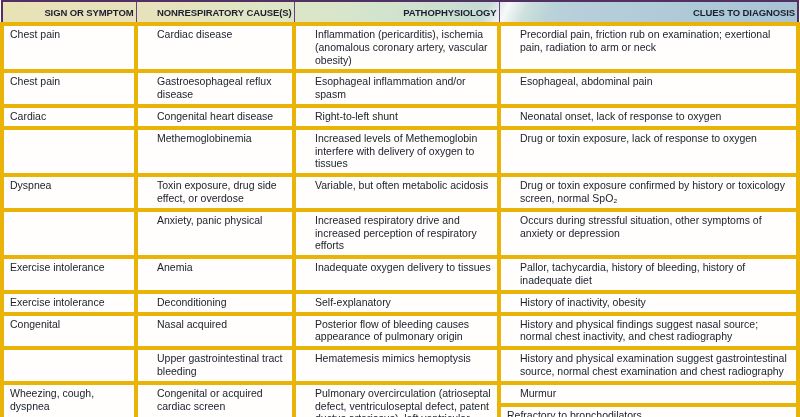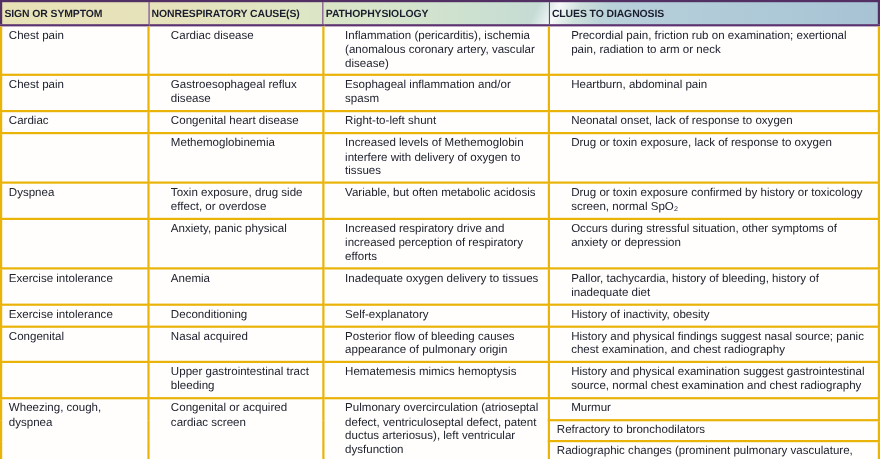--- a/index.html
+++ b/index.html
@@ -41,26 +41,26 @@
         #a7c3d4 100%);
   }
   th {
     border: 1px solid #6f3d85;
     border-bottom: 2px solid #5c3370;
     padding: 5px 2px 4px 2px;
     font-size: 9.5px;
     font-weight: bold;
     letter-spacing: -0.1px;
     color: #1b1e2e;
-    text-align: left;
+    text-align: right;
     vertical-align: middle;
     background: transparent;
   }
   td {
-    border: 2px solid #eab308;
+    border: 4px solid #eab308;
     padding: 2px 5px 3px 19px;
     font-size: 10.5px;
     line-height: 1.22;
     color: #21242f;
     vertical-align: top;
     text-align: left;
     overflow: hidden;
   }
   td:first-child { padding-left: 6px; }
 </style>
@@ -80,28 +80,28 @@
         <th>SIGN OR SYMPTOM</th>
         <th>NONRESPIRATORY CAUSE(S)</th>
         <th>PATHOPHYSIOLOGY</th>
         <th>CLUES TO DIAGNOSIS</th>
       </tr>
     </thead>
     <tbody>
         <tr>
           <td>Chest pain</td>
           <td>Cardiac disease</td>
-          <td>Inflammation (pericarditis), ischemia (anomalous coronary artery, vascular disease)</td>
+          <td>Inflammation (pericarditis), ischemia (anomalous coronary artery, vascular obesity)</td>
           <td>Precordial pain, friction rub on examination; exertional pain, radiation to arm or neck</td>
         </tr>
         <tr>
           <td>Chest pain</td>
           <td>Gastroesophageal reflux disease</td>
           <td>Esophageal inflammation and/or spasm</td>
-          <td>Heartburn, abdominal pain</td>
+          <td>Esophageal, abdominal pain</td>
         </tr>
         <tr>
           <td>Cardiac</td>
           <td>Congenital heart disease</td>
           <td>Right-to-left shunt</td>
           <td>Neonatal onset, lack of response to oxygen</td>
         </tr>
         <tr>
           <td></td>
           <td>Methemoglobinemia</td>
@@ -129,21 +129,21 @@
         <tr>
           <td>Exercise intolerance</td>
           <td>Deconditioning</td>
           <td>Self-explanatory</td>
           <td>History of inactivity, obesity</td>
         </tr>
         <tr>
           <td>Congenital</td>
           <td>Nasal acquired</td>
           <td>Posterior flow of bleeding causes appearance of pulmonary origin</td>
-          <td>History and physical findings suggest nasal source; panic chest examination, and chest radiography</td>
+          <td>History and physical findings suggest nasal source; normal chest inactivity, and chest radiography</td>
         </tr>
         <tr>
           <td></td>
           <td>Upper gastrointestinal tract bleeding</td>
           <td>Hematemesis mimics hemoptysis</td>
           <td>History and physical examination suggest gastrointestinal source, normal chest examination and chest radiography</td>
         </tr>
         <tr>
           <td rowspan="3">Wheezing, cough, dyspnea</td>
           <td rowspan="3">Congenital or acquired cardiac screen</td>

